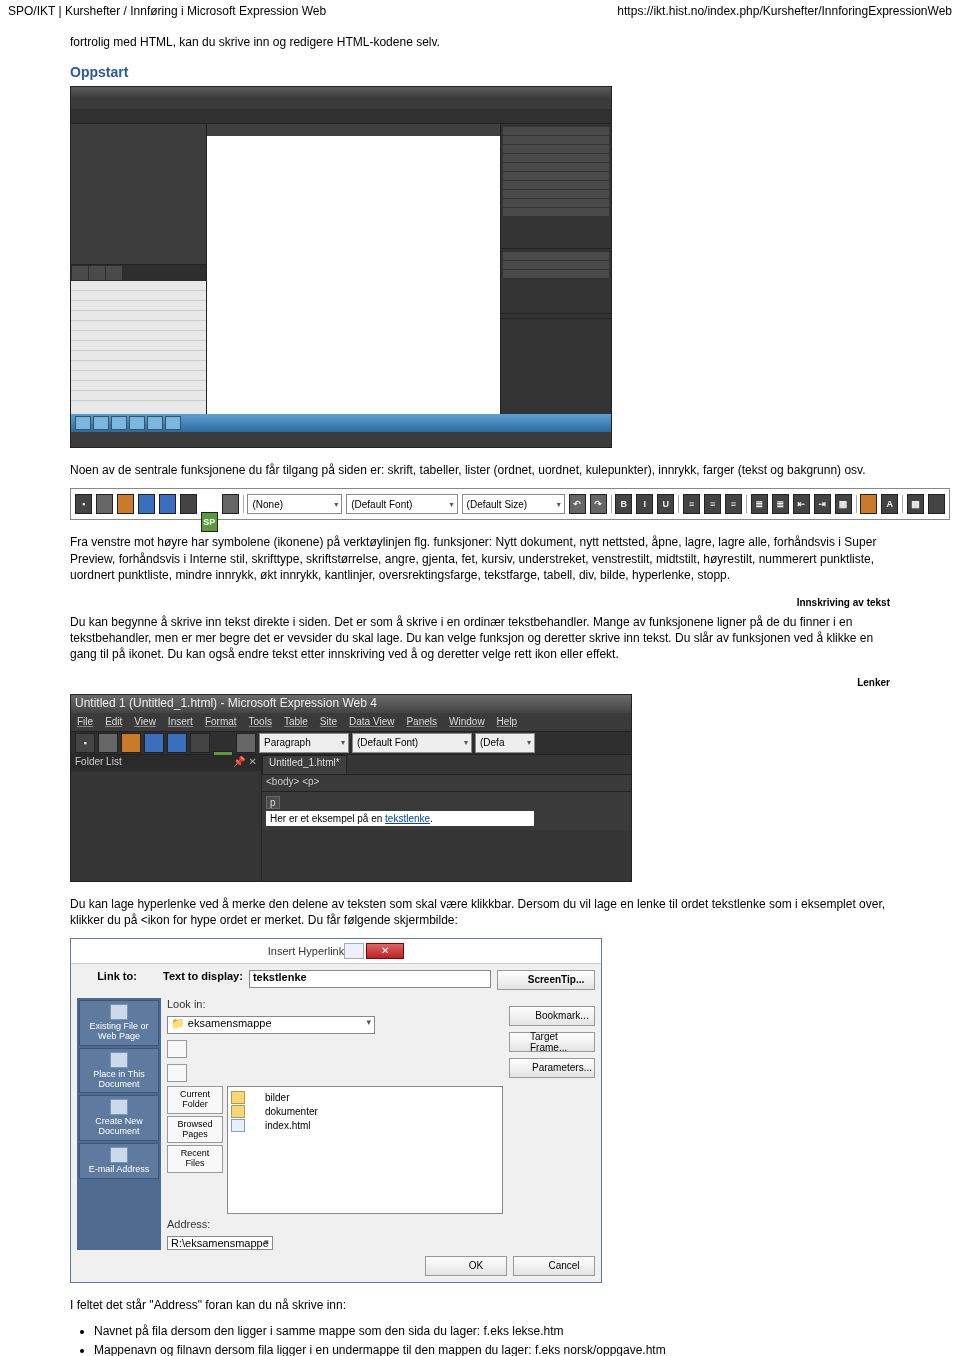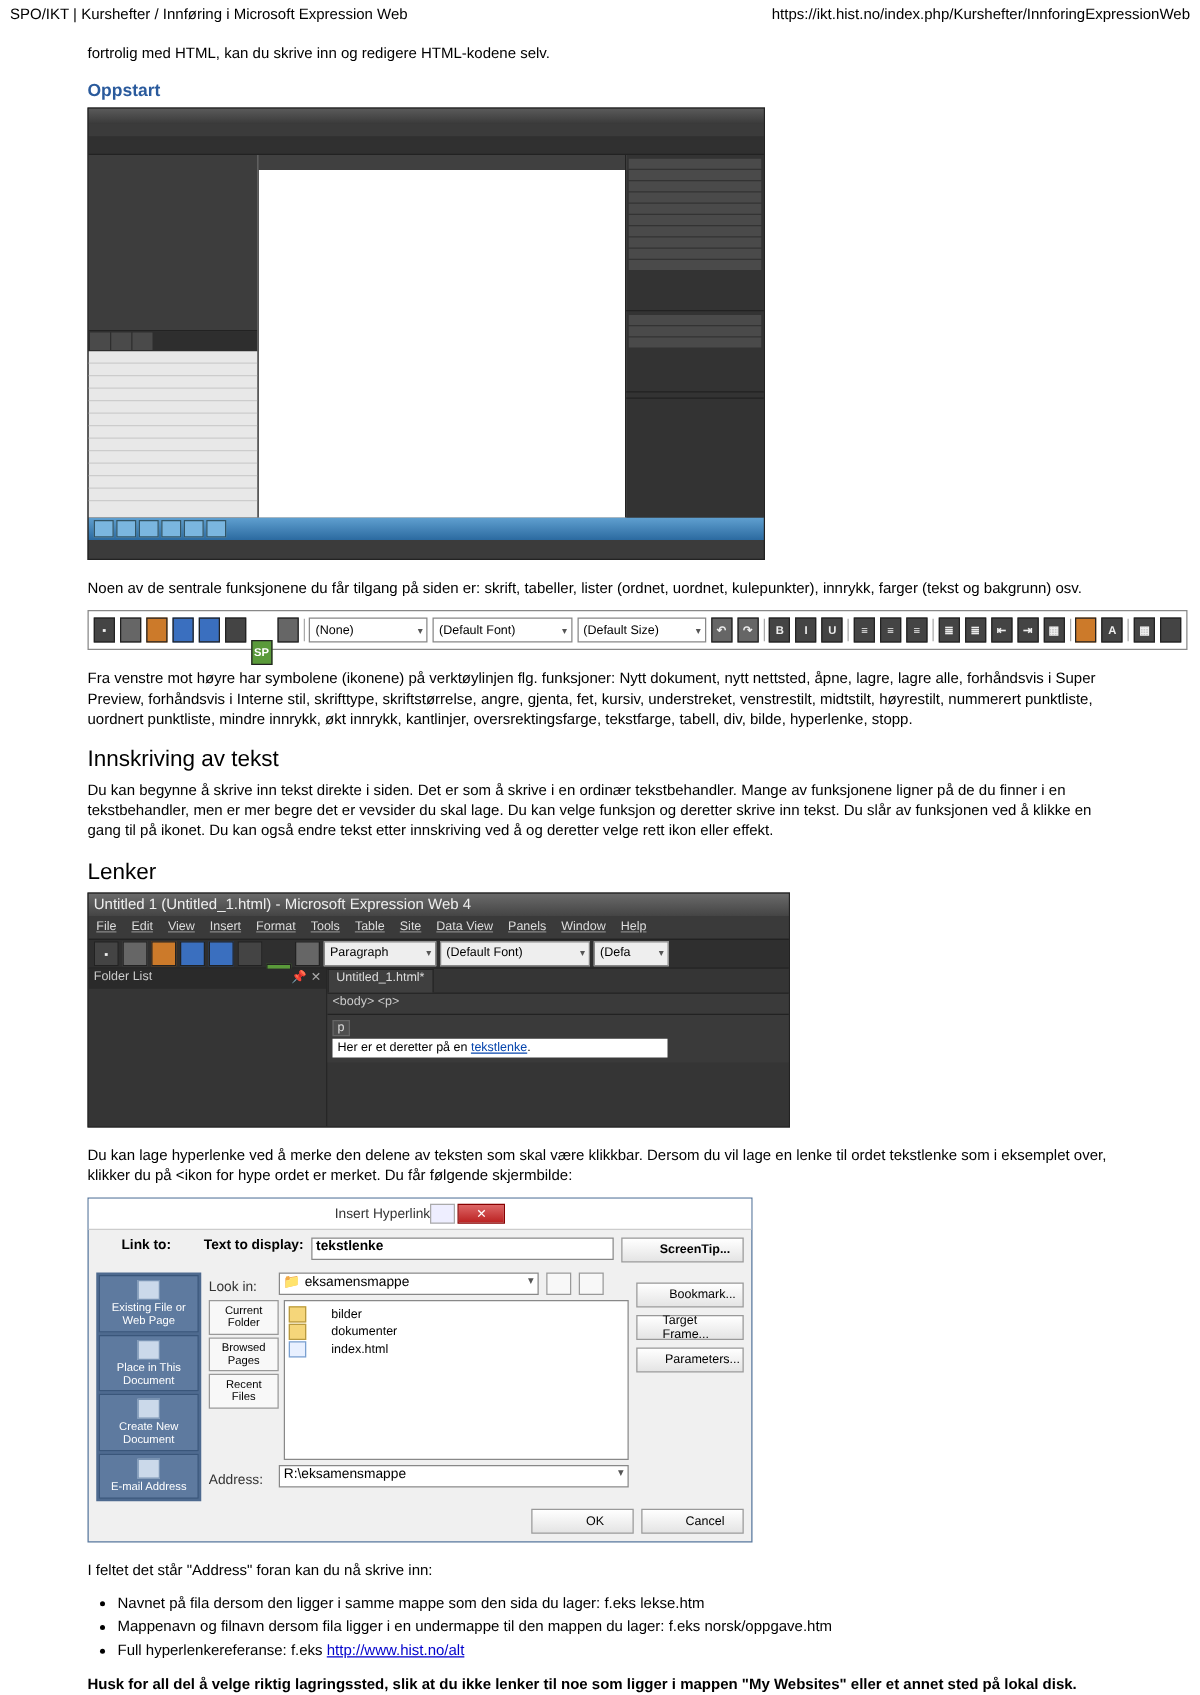--- a/index.html
+++ b/index.html
@@ -20,24 +20,25 @@
     padding: 10px 70px 10px 70px;
   }
   p { margin: 4px 0 10px 0; line-height: 1.35; }
   h3 {
     font-size: 14px;
     color: #2a5a9c;
     margin: 14px 0 6px 0;
     font-weight: bold;
   }
   h4 {
-    font-size: 18px;
+    font-size: 10px;
     margin: 14px 0 6px 0;
-    font-weight: normal;
+    font-weight: bold;
     color: #000;
+    text-align: right;
   }
   a { color: #0000cc; text-decoration: underline; }
   ul { margin: 6px 0 10px 24px; padding: 0; }
   li { margin: 2px 0; line-height: 1.4; }
 
   
   .ide-shot {
     width: 540px; height: 360px; background: #3b3b3b;
     border: 1px solid #222; position: relative; margin: 4px 0 14px 0;
     font-size: 7px; color: #bbb;
@@ -101,21 +102,21 @@
     width: 530px; border:1px solid #5a7aa0; background:#f0f0f0;
     font-size:11px; margin: 4px 0 14px 0; position:relative;
   }
   .dlg-title{height:20px;background:#fff;border-bottom:1px solid #ccc;color:#333;padding:2px 6px;font-size:11px;display:flex;justify-content:center;align-items:center;}
   .dlg-close{width:36px;height:14px;background:linear-gradient(#d66,#b22);border:1px solid #800;color:#fff;display:flex;align-items:center;justify-content:center;font-size:10px;}
   .dlg-body{display:flex;padding:6px;gap:6px;}
   .dlg-left{width:80px;background:#4e6a8f;color:#fff;display:flex;flex-direction:column;gap:2px;padding:2px;}
   .dlg-left .navbtn{background:#5e7a9f;border:1px solid #3a567a;padding:3px 2px;text-align:center;font-size:9px;line-height:1.1;display:flex;flex-direction:column;align-items:center;gap:2px;}
   .dlg-left .navbtn .ic{width:16px;height:14px;background:#cbd9ea;border:1px solid #7a94b4;}
   .dlg-mid{flex:1;display:flex;flex-direction:column;gap:4px;}
-  .dlg-row{display:flex;align-items:flex-end;gap:6px;}
+  .dlg-row{display:flex;align-items:flex-start;gap:6px;flex-direction:column;}
   .dlg-label{width:82px;color:#333;}
   .dlg-inp{flex:1;height:16px;border:1px solid #888;background:#fff;padding:0 3px;}
   .dlg-select{width:200px;height:16px;border:1px solid #888;background:#fff;padding:0 3px;position:relative;}
   .dlg-select::after{content:"▾";position:absolute;right:3px;color:#555;font-size:9px;}
   .dlg-iconbtn{width:18px;height:16px;border:1px solid #999;background:#f8f8f8;}
   .dlg-filearea{display:flex;gap:4px;}
   .dlg-subnav{width:56px;display:flex;flex-direction:column;gap:2px;}
   .dlg-subnav .sbtn{border:1px solid #999;background:#f8f8f8;padding:3px 2px;text-align:center;font-size:9px;line-height:1.1;}
   .dlg-filelist{flex:1;height:120px;border:1px solid #888;background:#fff;padding:3px;font-size:10px;}
   .dlg-filelist .f{display:flex;align-items:center;gap:20px;margin:1px 0;}
@@ -282,21 +283,21 @@
           <span>Folder List</span>
           <span style="color:#aaa;">📌 ✕</span>
         </div>
       </div>
       <div class="doc-pane">
         <div><span class="doc-tab">Untitled_1.html*</span></div>
         <div class="doc-crumb">&lt;body&gt; &lt;p&gt;</div>
         <div class="doc-area">
           <div class="doc-ptag">p</div>
           <div class="doc-line">
-            <span>Her er et deretter på en </span><span class="lnk">tekstlenke</span><span>.</span>
+            <span>Her er et eksempel på en </span><span class="lnk">tekstlenke</span><span>.</span>
           </div>
         </div>
       </div>
     </div>
   </div>
 
   <p>Du kan lage hyperlenke ved å merke den delene av teksten som skal være klikkbar. Dersom du vil lage en lenke til ordet tekstlenke som i eksemplet over, klikker du på &lt;ikon for hype ordet er merket. Du får følgende skjermbilde:</p>
 
   <div class="dlg">
     <div class="dlg-title">

